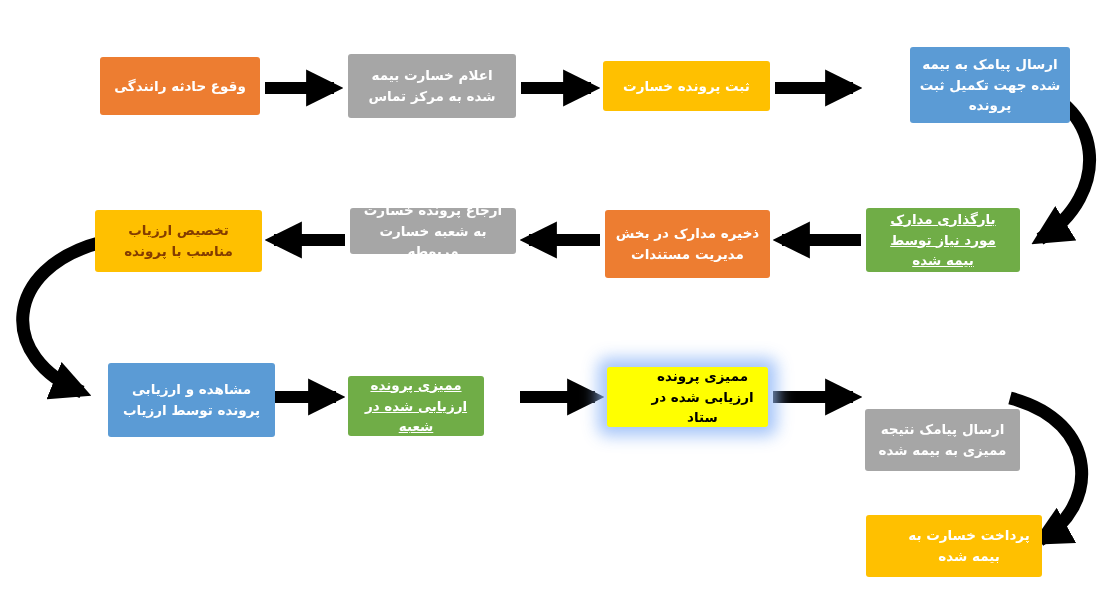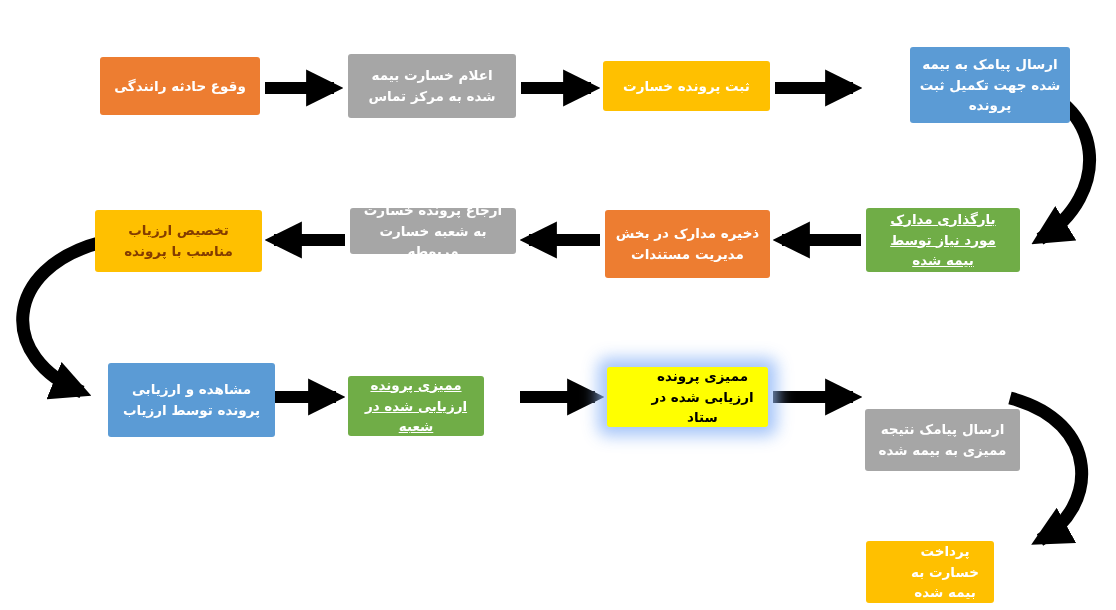--- a/index.html
+++ b/index.html
@@ -38,21 +38,21 @@
   .b3 {left:603px;top:61px; width:167px;height:50px;}
   .b4 {left:866px;top:47px; width:160px;height:76px;margin-left:44px;}
   .b5 {left:866px;top:208px;width:154px;height:64px;}
   .b6 {left:605px;top:210px;width:165px;height:68px;}
   .b7 {left:350px;top:208px;width:166px;height:46px;}
   .b8 {left:95px; top:210px;width:167px;height:62px;}
   .b9 {left:108px; top:363px;width:167px;height:74px;}
   .b10{left:348px;top:367px;width:136px;height:60px;margin-top:9px;}
   .b11{left:607px;top:367px;width:161px;height:60px;padding-left:39px;}
   .b12{left:865px;top:365px;width:155px;height:62px;margin-top:44px;}
-  .b13{left:866px;top:541px;width:128px;height:62px;padding-left:39px;}
+  .b13{left:866px;top:515px;width:176px;height:62px;padding-left:39px;}
 </style>
 </head>
 <body>
 
 <div id="stage">
 
   <svg id="arrows" viewBox="0 0 1116 610" xmlns="http://www.w3.org/2000/svg">
     <defs>
       <marker id="ah" viewBox="0 0 10 10" refX="7.5" refY="5" markerWidth="3.1" markerHeight="3.1" orient="auto">
         <path d="M0,0 L10,5 L0,10 z" fill="#000000"></path>

